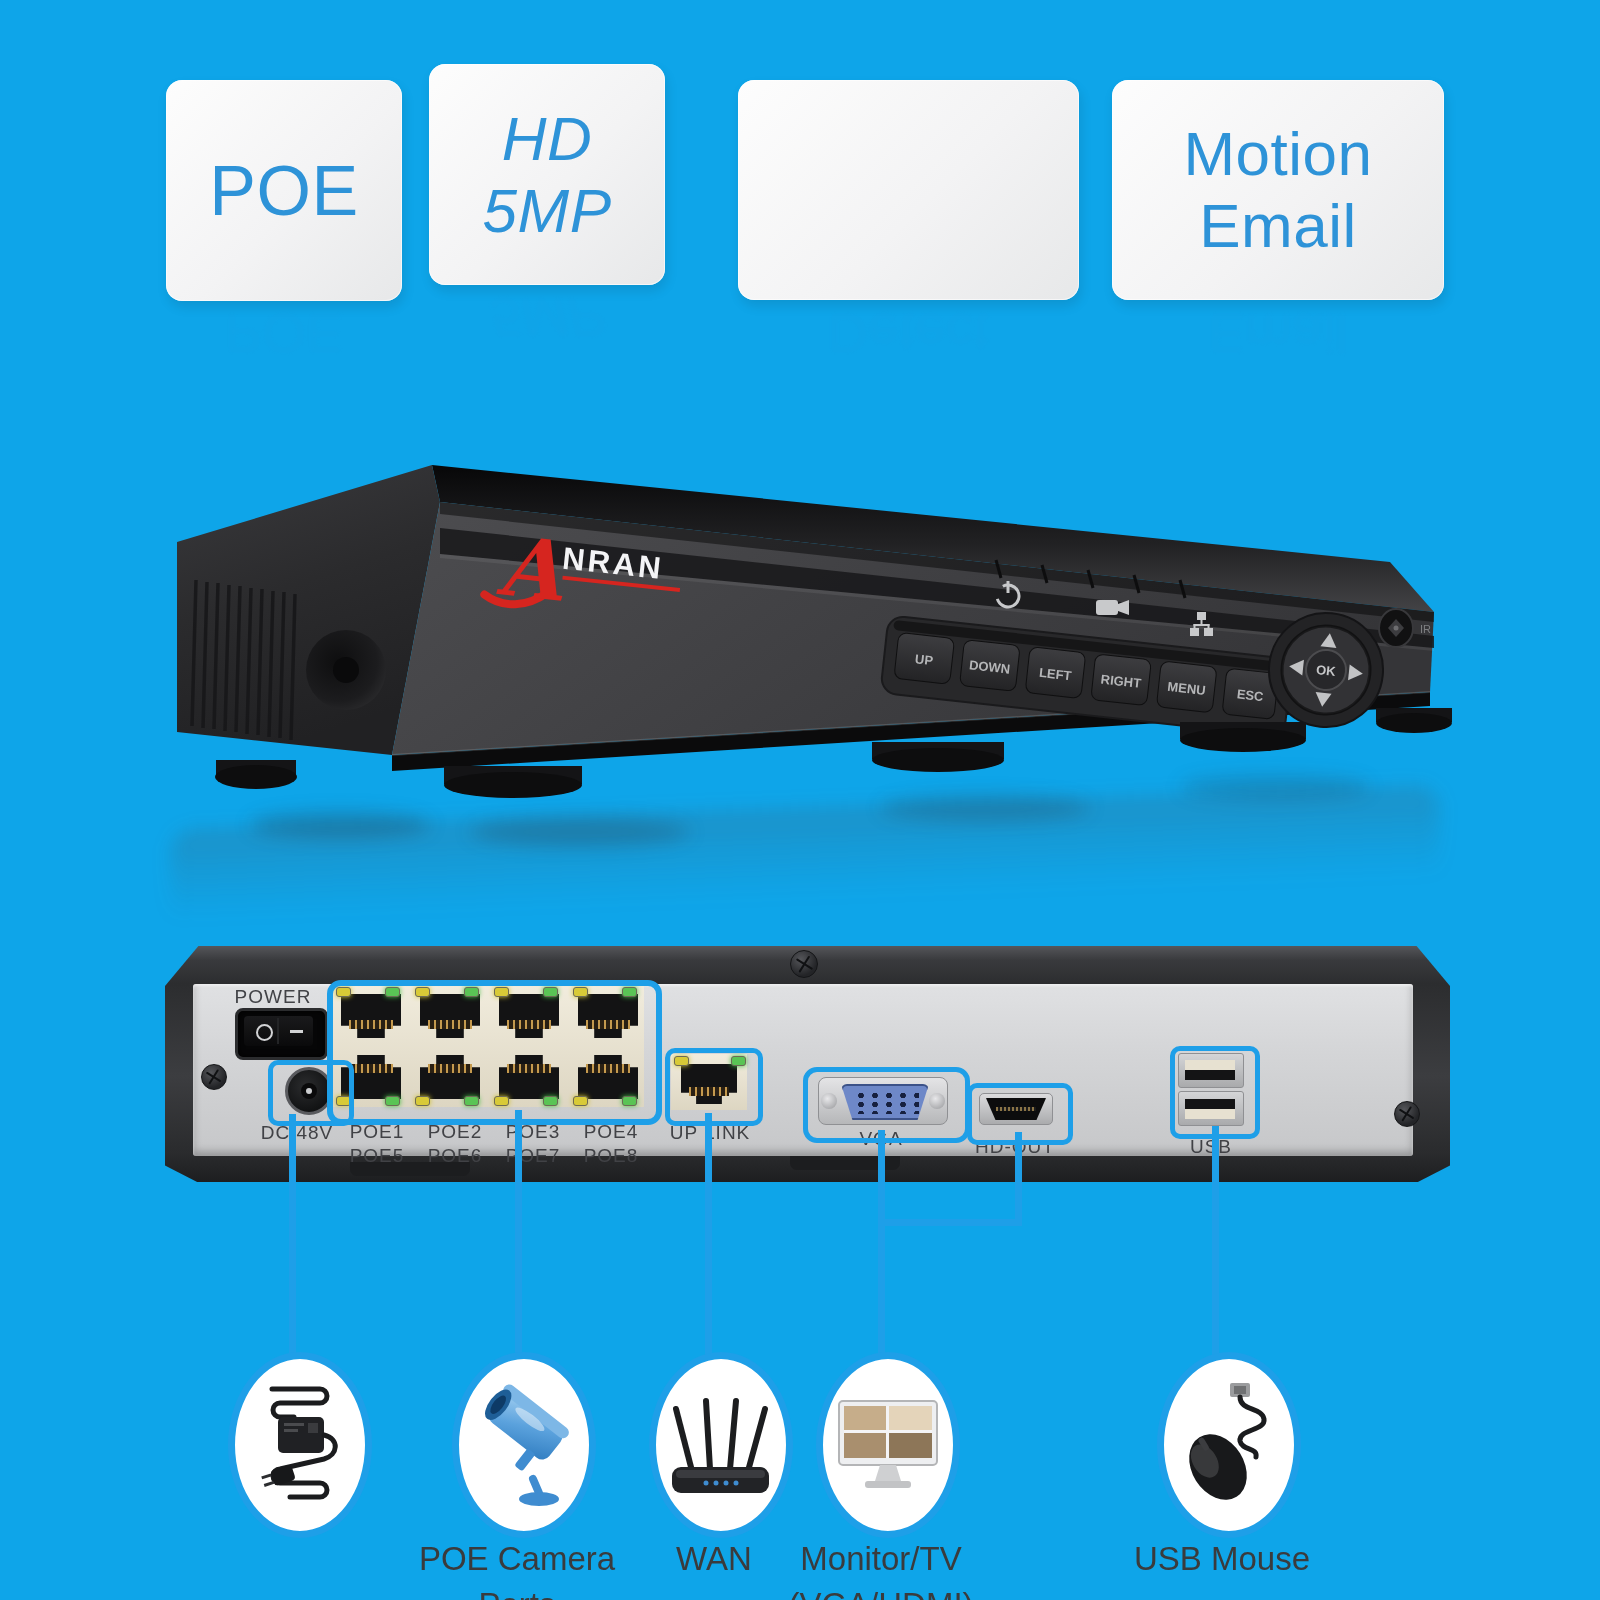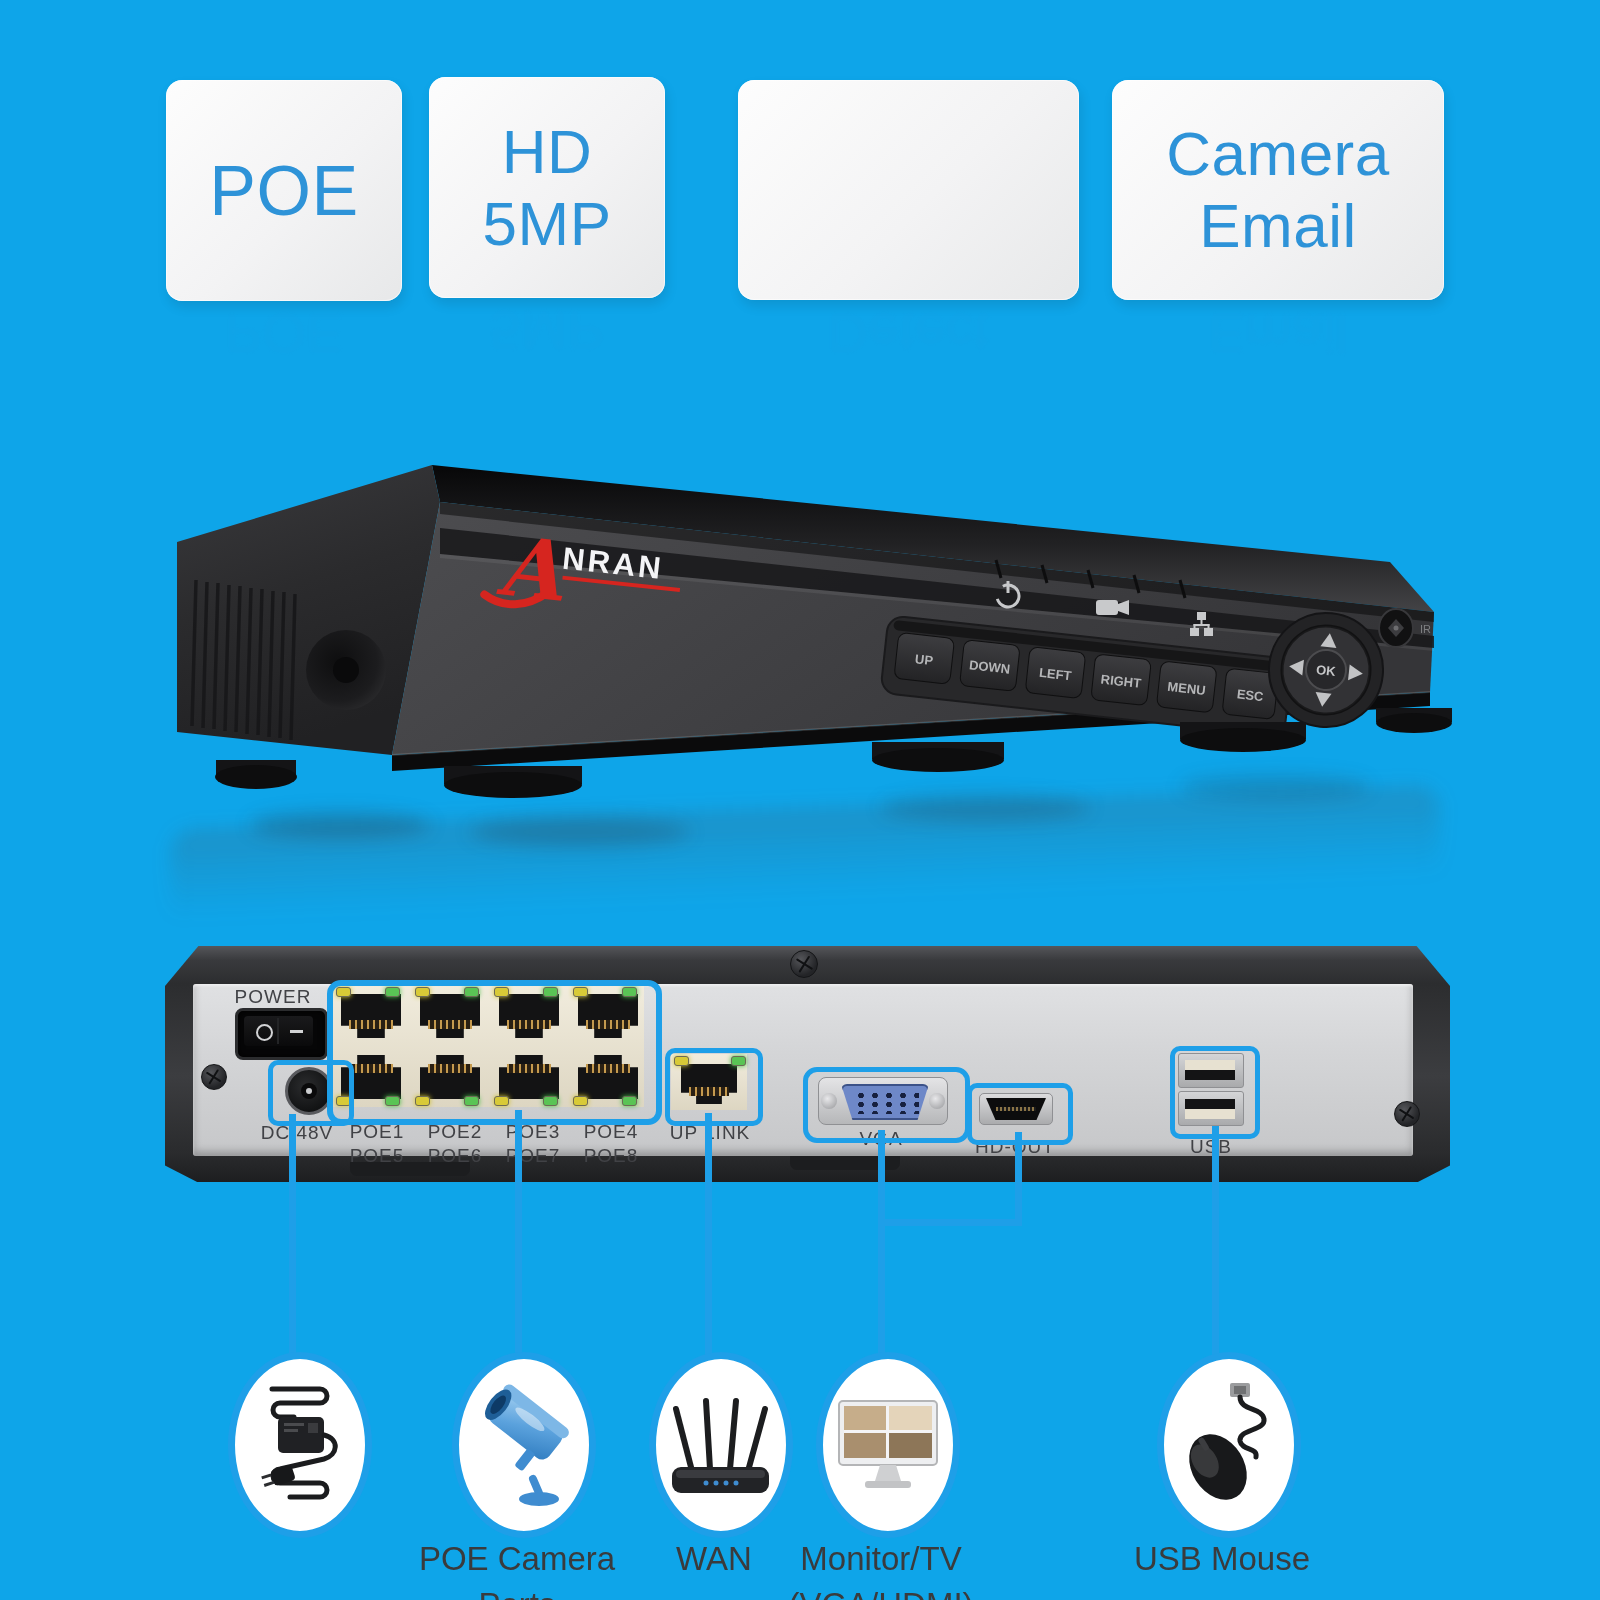--- a/index.html
+++ b/index.html
@@ -55,30 +55,30 @@
 </style>
 </head>
 <body>
 
 <div class="stage">
 
   <div class="badge one" style="left:166px;top:80px;width:236px;height:221px;">
     <span>POE</span>
     <div class="badge-ghost">POE</div>
   </div>
-  <div class="badge" style="left:429px;top:77px;width:236px;height:221px;">
+  <div class="badge" style="left:429px;top:64px;width:236px;height:221px;font-style:italic;">
     <span>HD</span>
     <span>5MP</span>
     <div class="badge-ghost">5MP</div>
   </div>
   <div class="badge" style="left:738px;top:80px;width:341px;height:220px;">
     <div class="badge-ghost">Detect</div>
   </div>
   <div class="badge" style="left:1112px;top:80px;width:332px;height:220px;">
-    <span>Camera</span>
+    <span>Motion</span>
     <span>Email</span>
     <div class="badge-ghost">Email</div>
   </div>
 
   <svg class="abs" style="left:150px;top:430px;" width="1320" height="480" viewBox="0 0 1320 480">
     <defs>
       <linearGradient id="gTop" x1="0" y1="0" x2="0" y2="1">
         <stop offset="0" stop-color="#070708"></stop>
           <stop offset=".55" stop-color="#222224"></stop>
           <stop offset="1" stop-color="#434346"></stop>

